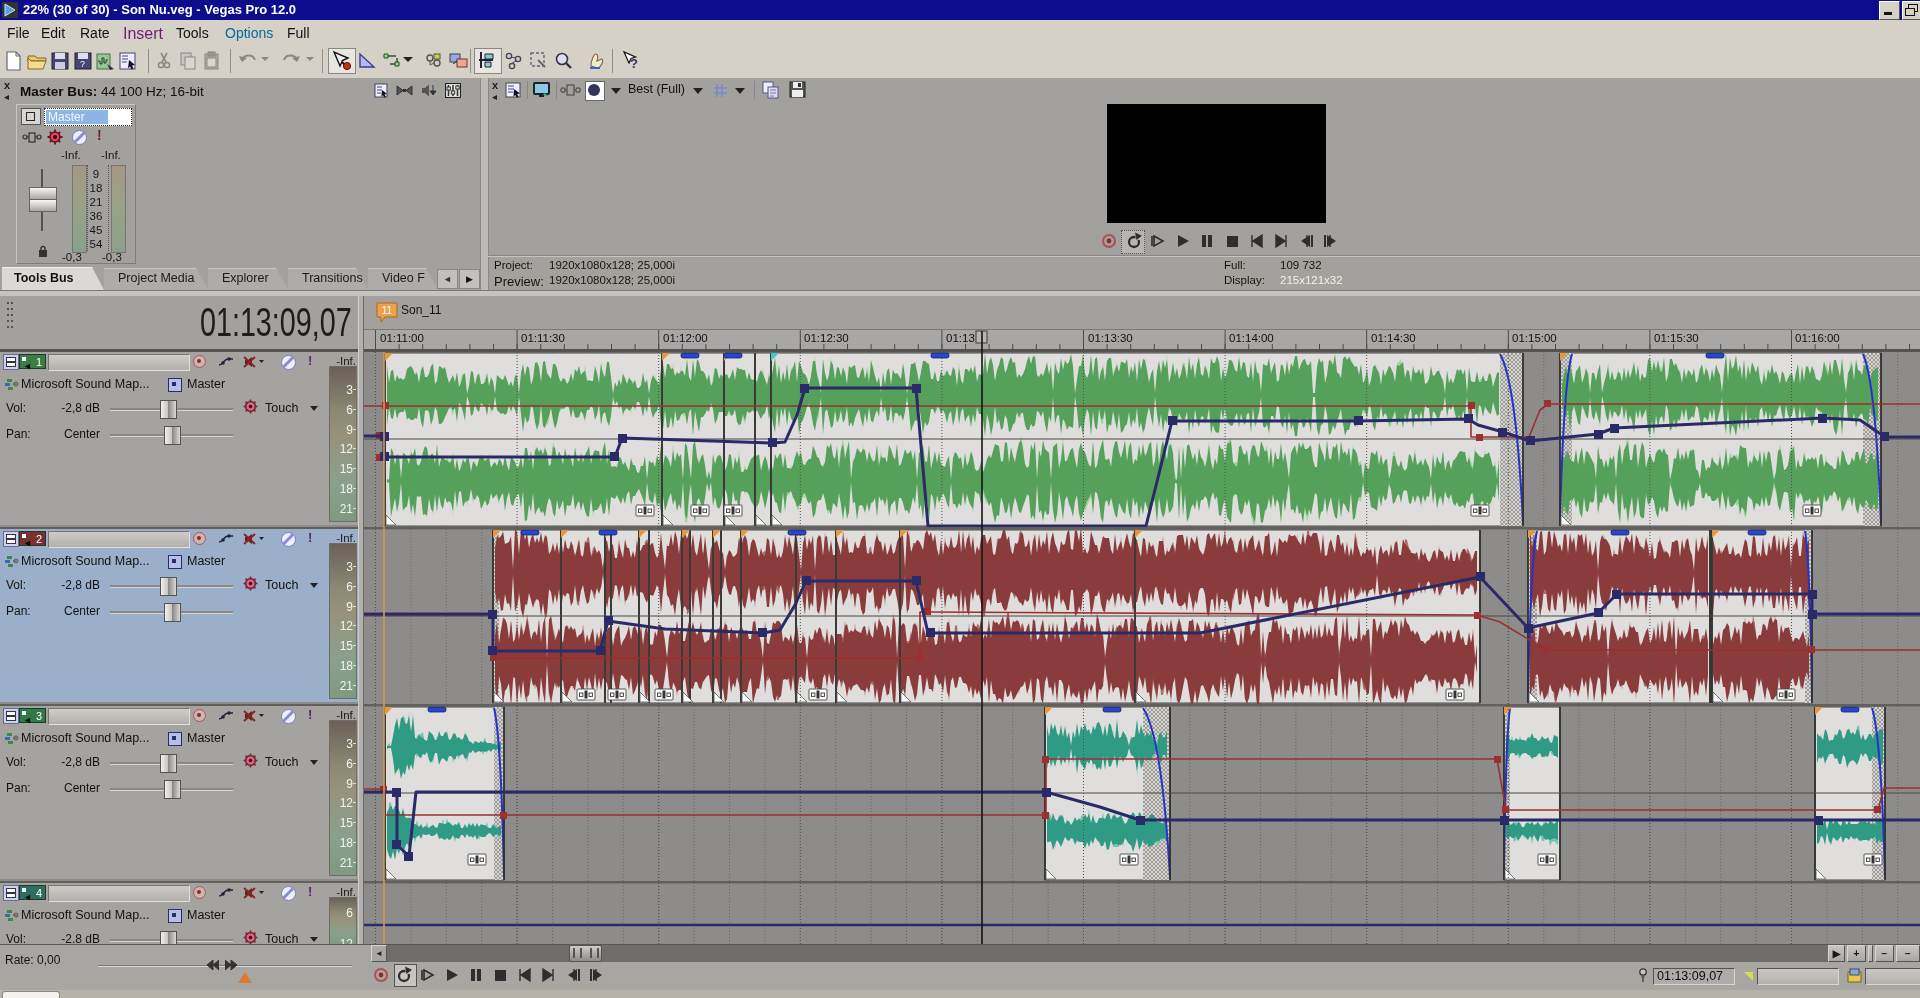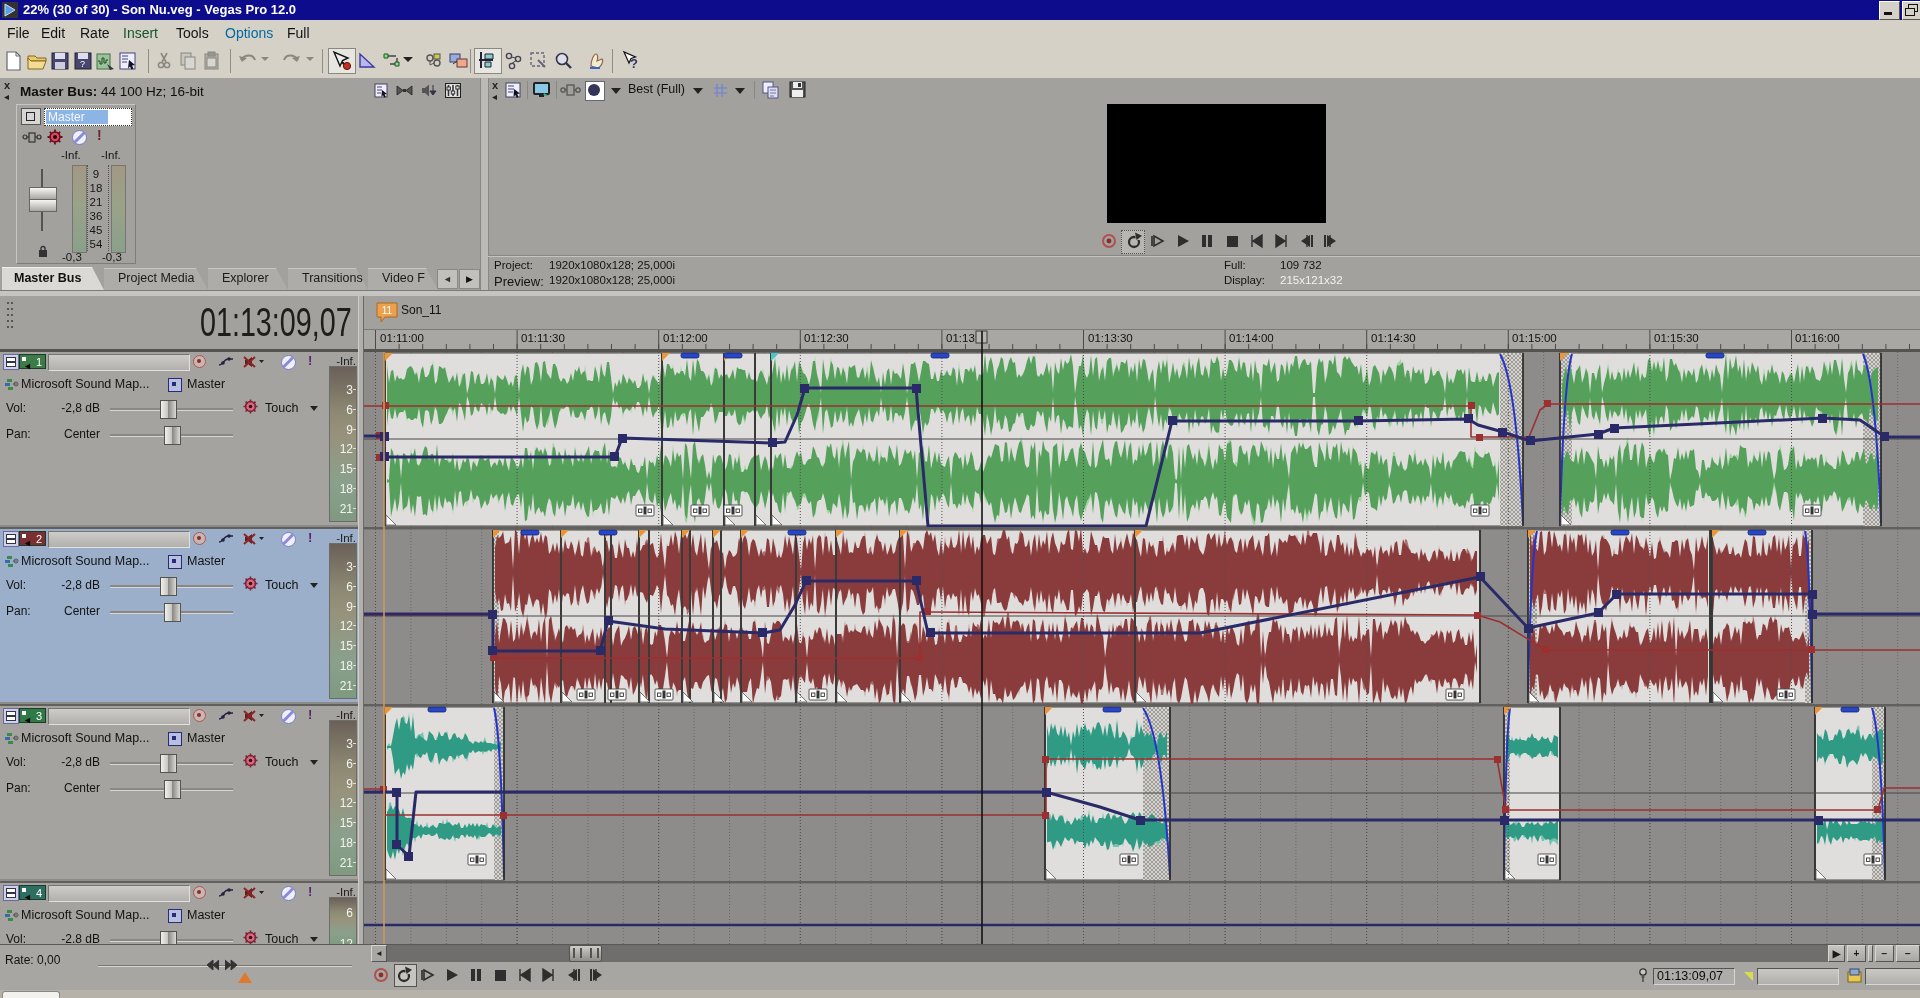--- a/index.html
+++ b/index.html
@@ -11,21 +11,21 @@
     </div>
     <div class="ab" style="left:1902px;top:1px;width:18px;height:17px;background:#d5d1c7;border:1px solid;border-color:#fff #555 #555 #fff">
       <div class="ab" style="left:5px;top:2px;width:8px;height:6px;border:1.6px solid #111"></div>
       <div class="ab" style="left:2px;top:6px;width:8px;height:6px;border:1.6px solid #111;background:#d5d1c7"></div>
     </div>
   </div>
 <div class="ab" style="left:0;top:20px;width:1920px;height:25px;background:#d5d1c7">
     <div class="ab" style="left:7px;top:5px;font-size:14px;color:#111">File</div>
     <div class="ab" style="left:41px;top:5px;font-size:14px;color:#111">Edit</div>
     <div class="ab" style="left:80px;top:5px;font-size:14px;color:#111">Rate</div>
-    <div class="ab" style="left:123px;top:5px;font-size:14px;color:#14532d">Insert</div>
+    <div class="ab" style="left:123px;top:5px;font-size:16px;color:#701a75">Insert</div>
     <div class="ab" style="left:176px;top:5px;font-size:14px;color:#111">Tools</div>
     <div class="ab" style="left:225px;top:5px;font-size:14px;color:#0369a1">Options</div>
     <div class="ab" style="left:287px;top:5px;font-size:14px;color:#111">Full</div>
   </div>
 <div class="ab" style="left:0;top:45px;width:1920px;height:33px;background:#d5d1c7;border-bottom:1px solid #8a8880">
     <svg width="22" height="22" style="position:absolute;left:3px;top:5px">
       <path d="M4 2h9l4 4v14H4z" fill="#fff" stroke="#667" stroke-width="1.2"></path>
       <path d="M13 2v4h4" fill="none" stroke="#667"></path>
     </svg>
     <svg width="22" height="22" style="position:absolute;left:26px;top:5px">
@@ -200,21 +200,21 @@
       <div class="ab" style="left:12px;top:94px;width:26px;height:11px;background:linear-gradient(#f8f6f2,#a8a6a2);border:1px solid #666"></div>
       <svg width="12" height="13" style="position:absolute;left:20px;top:140px">
         <rect x="2" y="5" width="8" height="7" fill="#333"></rect>
         <path d="M4 5V3.5a2 2 0 014 0V5" fill="none" stroke="#333" stroke-width="1.4"></path>
       </svg>
       <div class="ab" style="left:45px;top:146px;font-size:11.5px;color:#161616">-0,3</div>
       <div class="ab" style="left:85px;top:146px;font-size:11.5px;color:#161616">-0,3</div>
     </div>
     <div class="ab" style="left:0;top:189px;width:480px;height:22px">
       <div class="ab" style="left:2px;top:0;width:102px;height:22px;background:#dbd9d5;clip-path:polygon(0 0,calc(100% - 12px) 0,100% 100%,0 100%);border-top:1px solid #efefef"></div>
-      <div class="ab" style="left:14px;top:4px;font-size:12.5px;font-weight:bold;color:#111">Master Bus</div>
+      <div class="ab" style="left:14px;top:4px;font-size:12.5px;font-weight:bold;color:#111">Tools Bus</div>
       <div class="ab" style="left:104px;top:1px;width:104px;height:21px;background:#aeaca8;clip-path:polygon(0 0,calc(100% - 12px) 0,100% 100%,0 100%);border-top:1px solid #c8c6c2"></div>
       <div class="ab" style="left:118px;top:4px;font-size:12.5px;color:#1a1a1a">Project Media</div>
       <div class="ab" style="left:208px;top:1px;width:80px;height:21px;background:#aeaca8;clip-path:polygon(0 0,calc(100% - 12px) 0,100% 100%,0 100%);border-top:1px solid #c8c6c2"></div>
       <div class="ab" style="left:222px;top:4px;font-size:12.5px;color:#1a1a1a">Explorer</div>
       <div class="ab" style="left:288px;top:1px;width:80px;height:21px;background:#aeaca8;clip-path:polygon(0 0,calc(100% - 12px) 0,100% 100%,0 100%);border-top:1px solid #c8c6c2"></div>
       <div class="ab" style="left:302px;top:4px;font-size:12.5px;color:#1a1a1a">Transitions</div>
       <div class="ab" style="left:368px;top:1px;width:70px;height:21px;background:#aeaca8;clip-path:polygon(0 0,calc(100% - 12px) 0,100% 100%,0 100%);border-top:1px solid #c8c6c2"></div>
       <div class="ab" style="left:382px;top:4px;font-size:12.5px;color:#1a1a1a">Video F</div>
       <div class="ab" style="left:437px;top:2px;width:19px;height:18px;background:#c2c0bc;border:1px solid #888;color:#333;font-size:9px;text-align:center;line-height:18px">◄</div>
       <div class="ab" style="left:459px;top:2px;width:19px;height:18px;background:#c2c0bc;border:1px solid #888;color:#111;font-size:9px;text-align:center;line-height:18px">▶</div>

